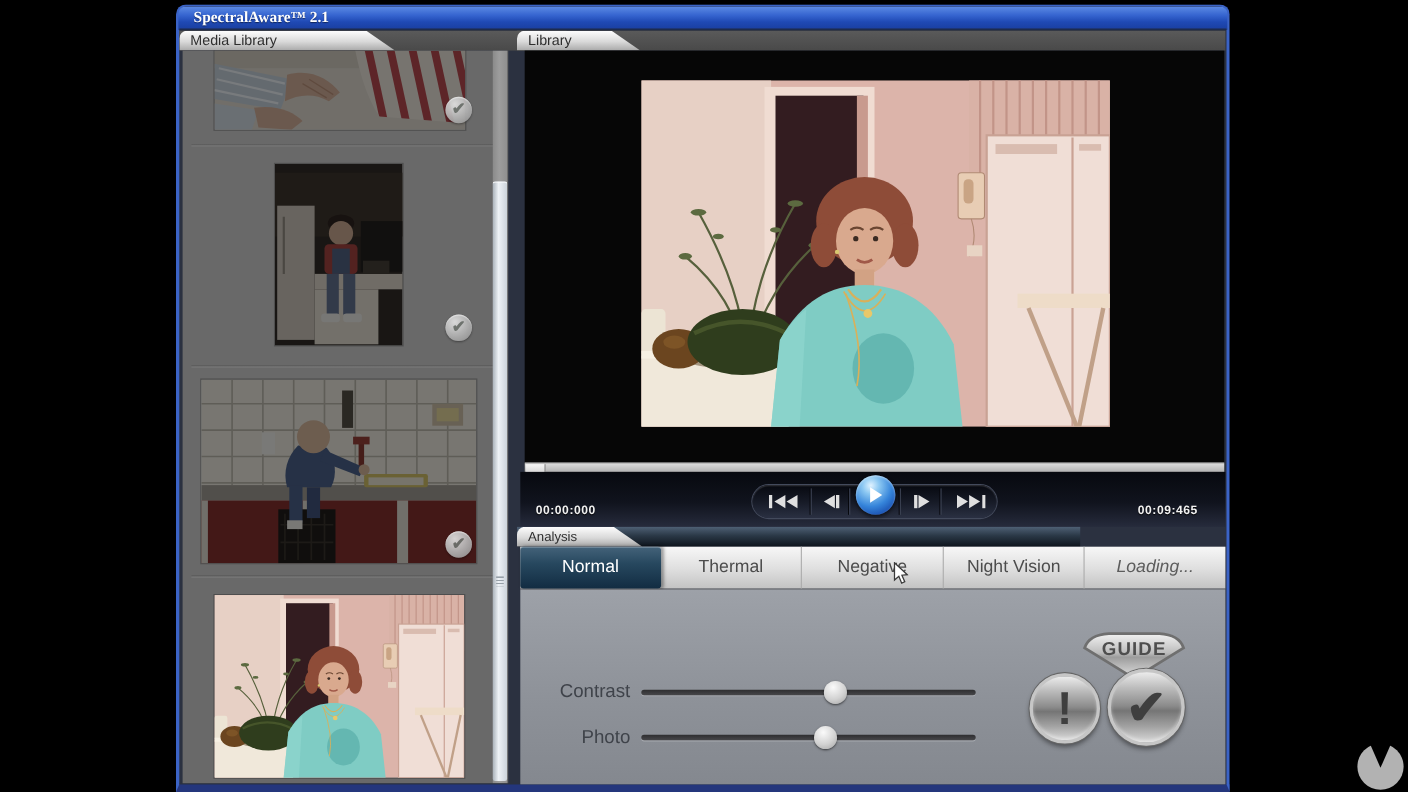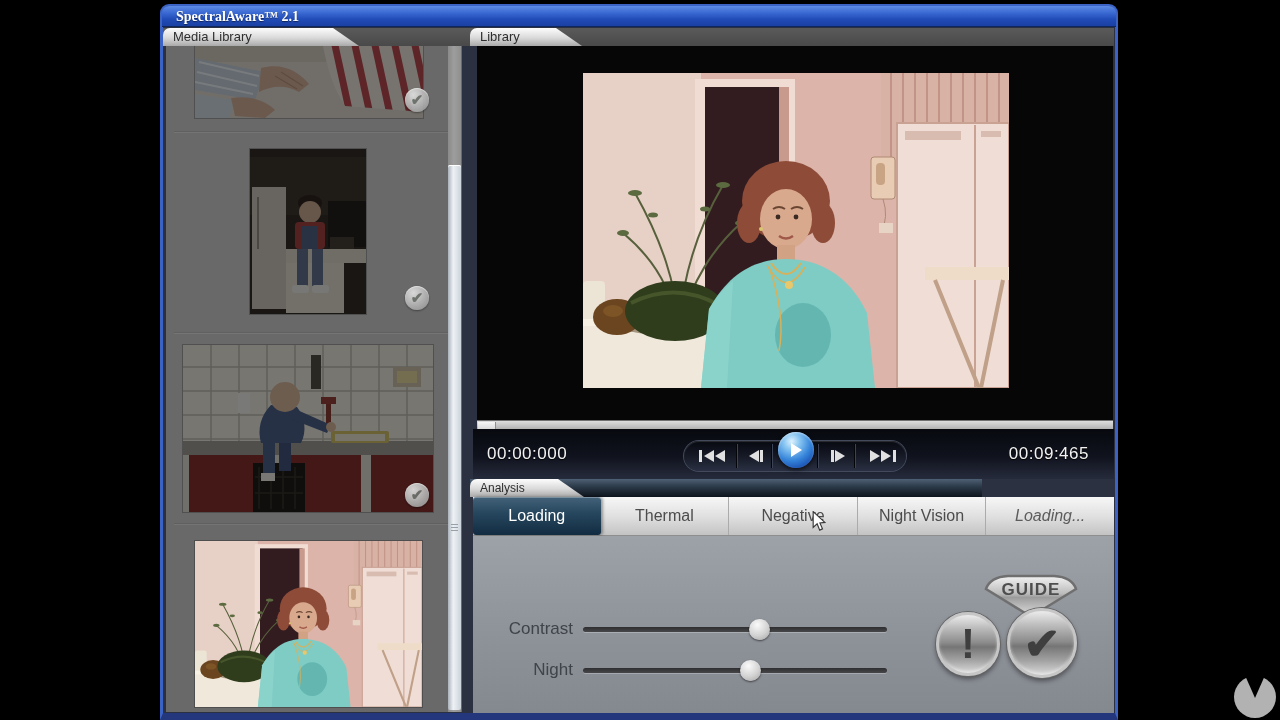--- a/index.html
+++ b/index.html
@@ -58,21 +58,21 @@
   .cap-ctl{color:#a4a4a4;font-size:13px;font-weight:bold;margin-left:7px;line-height:19px;}
   #expand-icon{width:10px;height:10px;border:1px dashed #a4a4a4;margin-left:7px;box-sizing:border-box;}
   #progress-bar{position:absolute;left:0;top:374px;width:636px;height:9px;
     background:linear-gradient(180deg,#dedede,#b2b2b2);border-top:1px solid #707070;box-sizing:border-box;}
   #progress-played{position:absolute;left:1px;top:1px;height:7px;width:17px;
     background:linear-gradient(180deg,#f6f6f6,#d9d9d9);border-right:1px solid #8e8e8e;}
 
   
   #transport{left:473px;top:429px;width:641px;height:50px;
     background:linear-gradient(180deg,#07090f 0%,#10131d 55%,#262b3c 100%);}
-  .time-label{position:absolute;top:15px;color:#f2f2f2;font-size:17px;font-weight:normal;
+  .time-label{position:absolute;top:29px;color:#f2f2f2;font-size:11px;font-weight:bold;
     letter-spacing:.5px;text-shadow:0 1px 1px #000;}
   #time-current{left:14px;}
   #time-total{right:25px;}
   #transport-pill{position:absolute;left:211px;top:12px;width:222px;height:30px;border-radius:16px;
     background:linear-gradient(180deg,#070910 0%,#161a26 50%,#2a3042 100%);
     box-shadow:0 0 0 1px #434a5c, inset 0 1px 1px rgba(255,255,255,.15);}
   .pill-sep{position:absolute;top:3px;width:1px;height:24px;background:#3c4354;box-shadow:-1px 0 0 #05060a;}
   .pill-btn{position:absolute;top:0;height:30px;display:flex;align-items:center;justify-content:center;}
   .pill-btn svg{display:block;}
   #play-button{position:absolute;left:305px;top:3px;width:36px;height:36px;border-radius:50%;
@@ -400,37 +400,37 @@
   </div>
 
   <div class="abs" id="analysis-header">
     <div class="header-strip"></div>
     <div class="panel-tab" style="width:114px;">
       <span>Analysis</span>
     </div>
   </div>
 
   <div class="abs" id="analysis-tabs">
-    <div class="analysis-tab active">Loading</div>
+    <div class="analysis-tab active">Normal</div>
     <div class="analysis-tab">Thermal</div>
     <div class="analysis-tab">Negative</div>
     <div class="analysis-tab">Night Vision</div>
     <div class="analysis-tab italic">Loading...</div>
   </div>
 
   <div class="abs" id="analysis-body">
 
     <div class="slider-row" style="top:81px;">
       <span class="slider-label">Contrast</span>
       <div class="slider-track">
         <div class="slider-thumb" style="left: calc(58% - 10px);"></div>
       </div>
     </div>
     <div class="slider-row" style="top:122px;">
-      <span class="slider-label">Night</span>
+      <span class="slider-label">Photo</span>
       <div class="slider-track">
         <div class="slider-thumb" style="left: calc(55% - 10px);"></div>
       </div>
     </div>
 
     <svg id="guide-badge" viewBox="0 0 96 46" width="96" height="46">
       <defs>
         <linearGradient id="metalg" x1="0" y1="0" x2="0" y2="1">
           <stop offset="0" stop-color="#f2f2f2"></stop>
             <stop offset="0.45" stop-color="#bcbcbc"></stop>

